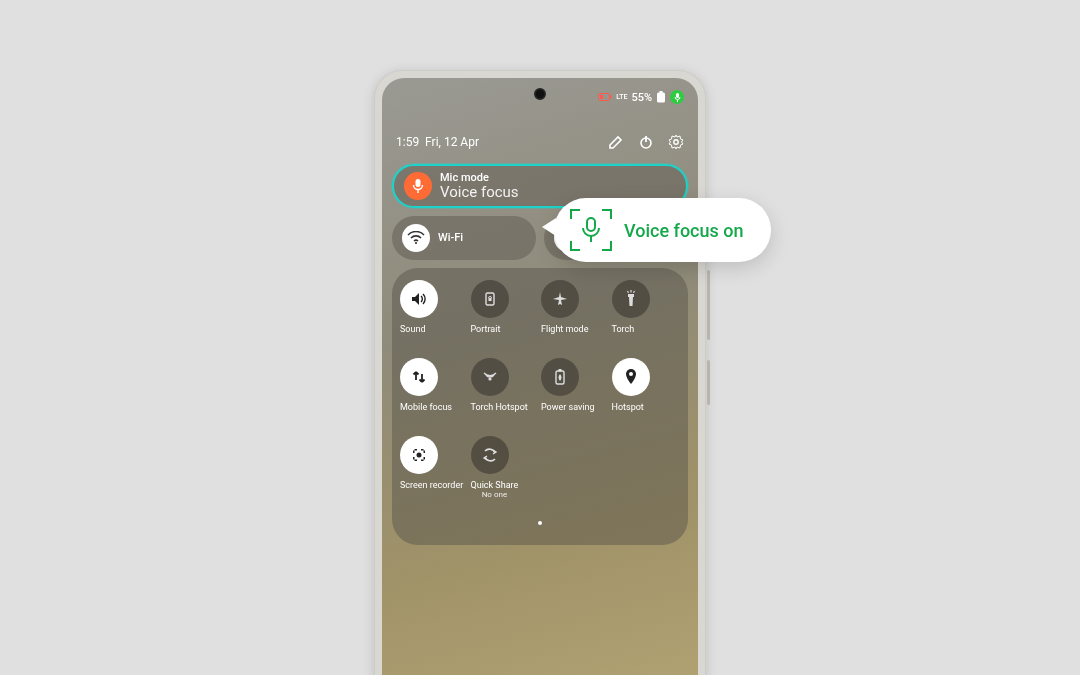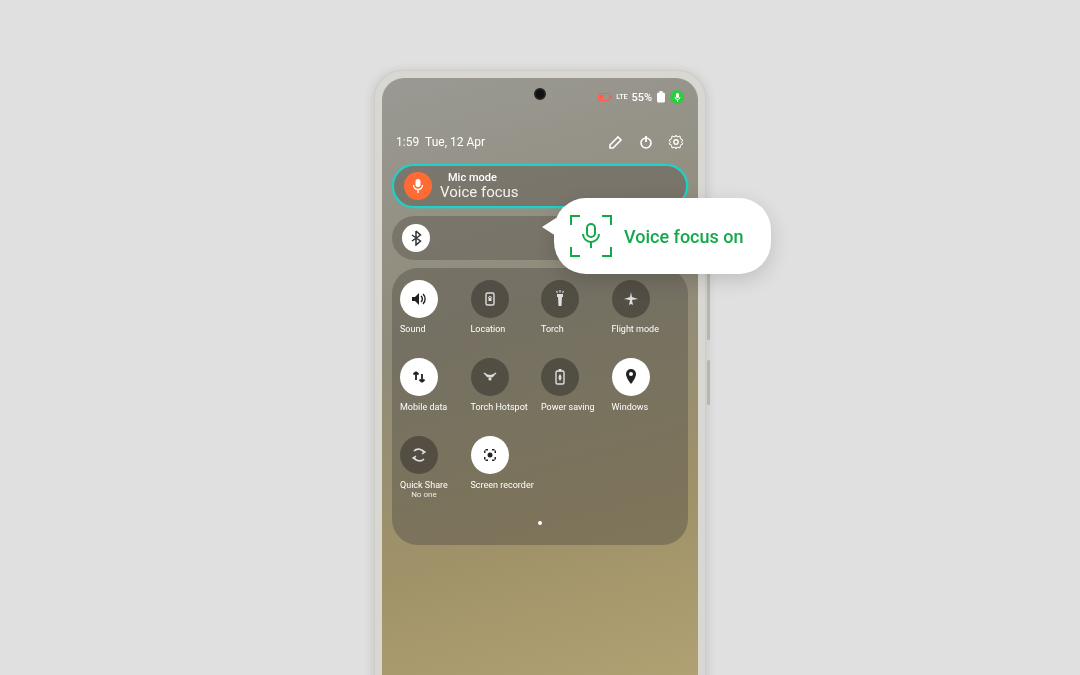--- a/index.html
+++ b/index.html
@@ -91,21 +91,21 @@
     box-shadow: 0 0 0 1px rgba(29,211,201,0.3);
   }
   .wide-tile .bubble {
     width: 28px; height: 28px; border-radius: 50%;
     background: #fff;
     display: flex; align-items: center; justify-content: center;
     flex-shrink: 0;
   }
   .wide-tile.mic .bubble { background: #ff6b35; }
   .wide-tile .labels { display:flex; flex-direction:column; line-height:1.1; }
-  .wide-tile .lbl1 { font-size: 11px; font-weight: 500; margin-left: 8px; }
+  .wide-tile .lbl1 { font-size: 11px; font-weight: 500; }
   .wide-tile .lbl2 { font-size: 15px; opacity: 0.9; }
 
   .grid-panel {
     background: rgba(90,85,75,0.5);
     border-radius: 26px;
     padding: 12px 8px 16px 8px;
   }
   .grid {
     display: grid;
     grid-template-columns: repeat(4, 1fr);
@@ -131,21 +131,21 @@
   .pager { text-align:center; margin-top:10px; }
   .pager .dot { display:inline-block; width:4px; height:4px; background:#fff; border-radius:50%; }
 
   
   .callout {
     position: absolute;
     left: 554px;
     top: 198px;
     background: #fff;
     border-radius: 32px;
-    height: 76px;
+    height: 64px;
     padding: 0 28px 0 16px;
     display: flex; align-items:center; gap: 12px;
     box-shadow: 0 6px 20px rgba(0,0,0,0.15);
     z-index: 50;
   }
   .callout .pointer {
     position: absolute;
     left: -12px; top: 20px;
     width: 0; height: 0;
     border-top: 9px solid transparent;
@@ -197,21 +197,21 @@
         <svg width="7" height="9" viewBox="0 0 7 9">
             <rect x="2" y="0" width="3" height="5" rx="1.5" fill="#fff"></rect>
             <path d="M1 4 a2.5 2.5 0 0 0 5 0" stroke="#fff" fill="none" stroke-width="1"></path>
             <line x1="3.5" y1="7" x2="3.5" y2="9" stroke="#fff"></line>
           </svg>
       </span>
     </div>
 
     <div class="panel-header">
       <div class="time-date">
-        <span>1:59</span>&nbsp;&nbsp;<span>Tue, 12 Apr</span>
+        <span>1:59</span>&nbsp;&nbsp;<span>Fri, 12 Apr</span>
       </div>
       <div class="hdr-icons">
         <span class="hdr-icon">
           <svg width="16" height="16" viewBox="0 0 16 16">
               <path d="M2 11 L10 3 L13 6 L5 14 L2 14 Z" fill="none" stroke="#fff" stroke-width="1.6"></path>
             </svg>
         </span>
         <span class="hdr-icon">
           <svg width="16" height="16" viewBox="0 0 16 16">
               <circle cx="8" cy="9" r="5" fill="none" stroke="#fff" stroke-width="1.6"></circle>
@@ -241,20 +241,33 @@
           <div class="labels">
             <span class="lbl1">Mic mode</span>
             <span class="lbl2">Voice focus</span>
           </div>
         </div>
       </div>
 
       <div class="wide-row">
         <div class="wide-tile">
           <div class="bubble">
+            <svg width="18" height="14" viewBox="0 0 18 14">
+                <path d="M1 4 a11 11 0 0 1 16 0" fill="none" stroke="#333" stroke-width="1.6"></path>
+                <path d="M4 7 a7 7 0 0 1 10 0" fill="none" stroke="#333" stroke-width="1.6"></path>
+                <path d="M7 10 a3 3 0 0 1 4 0" fill="none" stroke="#333" stroke-width="1.6"></path>
+                <circle cx="9" cy="12" r="1.1" fill="#333"></circle>
+              </svg>
+          </div>
+          <div class="labels">
+            <span class="lbl1">Wi-Fi</span>
+          </div>
+        </div>
+        <div class="wide-tile">
+          <div class="bubble">
             <svg width="12" height="16" viewBox="0 0 12 16">
                 <path d="M6 1 L6 15 L10.5 11 L2 5 M6 1 L10.5 5 L2 11" fill="none" stroke="#333" stroke-width="1.5"></path>
               </svg>
           </div>
         </div>
       </div>
 
       <div class="grid-panel">
         <div class="grid">
 
@@ -270,53 +283,53 @@
           </div>
 
           <div class="gtile">
             <div class="gcircle off">
               <svg width="14" height="18" viewBox="0 0 14 18">
                   <rect x="3" y="3" width="8" height="12" rx="1.5" fill="none" stroke="#ddd" stroke-width="1.4"></rect>
                   <rect x="5.5" y="8" width="3" height="3" fill="#ddd"></rect>
                   <path d="M5.5 8 a1.5 1.5 0 0 1 3 0" fill="none" stroke="#ddd" stroke-width="1"></path>
                 </svg>
             </div>
-            <div class="glabel">Location</div>
+            <div class="glabel">Portrait</div>
+          </div>
+
+          <div class="gtile">
+            <div class="gcircle off">
+              <svg width="18" height="18" viewBox="0 0 18 18">
+                  <path d="M9 2 L10 7 L16 9 L10 10 L11 15 L9 14 L7 15 L8 10 L2 9 L8 7 Z" fill="#ddd"></path>
+                </svg>
+            </div>
+            <div class="glabel"><span>Flight mode</span></div>
           </div>
 
           <div class="gtile">
             <div class="gcircle off">
               <svg width="12" height="18" viewBox="0 0 12 18">
                   <rect x="3" y="4" width="6" height="3" fill="#ddd"></rect>
                   <path d="M4 7 L4.5 16 L7.5 16 L8 7 Z" fill="#ddd"></path>
                   <line x1="6" y1="0" x2="6" y2="2.5" stroke="#ddd" stroke-width="1.2"></line>
                   <line x1="2.5" y1="1" x2="3.5" y2="2.8" stroke="#ddd" stroke-width="1.2"></line>
                   <line x1="9.5" y1="1" x2="8.5" y2="2.8" stroke="#ddd" stroke-width="1.2"></line>
                 </svg>
             </div>
             <div class="glabel">Torch</div>
           </div>
 
           <div class="gtile">
-            <div class="gcircle off">
-              <svg width="18" height="18" viewBox="0 0 18 18">
-                  <path d="M9 2 L10 7 L16 9 L10 10 L11 15 L9 14 L7 15 L8 10 L2 9 L8 7 Z" fill="#ddd"></path>
-                </svg>
-            </div>
-            <div class="glabel"><span>Flight mode</span></div>
-          </div>
-
-          <div class="gtile">
             <div class="gcircle on">
               <svg width="16" height="16" viewBox="0 0 16 16">
                   <path d="M5 3 L5 11 M5 3 L2.5 5.5 M5 3 L7.5 5.5" fill="none" stroke="#222" stroke-width="1.8"></path>
                   <path d="M11 13 L11 5 M11 13 L8.5 10.5 M11 13 L13.5 10.5" fill="none" stroke="#222" stroke-width="1.8"></path>
                 </svg>
             </div>
-            <div class="glabel"><span>Mobile data</span></div>
+            <div class="glabel"><span>Mobile focus</span></div>
           </div>
 
           <div class="gtile">
             <div class="gcircle off">
               <svg width="16" height="16" viewBox="0 0 16 16">
                   <circle cx="8" cy="10" r="1.6" fill="#ddd"></circle>
                   <path d="M4 12 a5 5 0 0 1 8 0" fill="none" stroke="#ddd" stroke-width="1.3" transform="rotate(180 8 9)"></path>
                   <path d="M2 13 a8 8 0 0 1 12 0" fill="none" stroke="#ddd" stroke-width="1.3" transform="rotate(180 8 8.5)"></path>
                 </svg>
             </div>
@@ -334,44 +347,44 @@
             <div class="glabel"><span>Power saving</span></div>
           </div>
 
           <div class="gtile">
             <div class="gcircle on">
               <svg width="14" height="18" viewBox="0 0 14 18">
                   <path d="M7 1 a5 5 0 0 1 5 5 c0 4 -5 10 -5 10 s-5 -6 -5 -10 a5 5 0 0 1 5 -5" fill="#222"></path>
                   <circle cx="7" cy="6" r="2" fill="#fff"></circle>
                 </svg>
             </div>
-            <div class="glabel">Windows</div>
-          </div>
-
+            <div class="glabel">Hotspot</div>
+          </div>
+
+
+          <div class="gtile">
+            <div class="gcircle on">
+              <svg width="18" height="18" viewBox="0 0 18 18">
+                  <path d="M3 3 h4 v1.5 h-4 z M3 3 v4 h1.5 v-4 z M15 3 h-4 v1.5 h4 z M15 3 v4 h-1.5 v-4 z M3 15 h4 v-1.5 h-4 z M3 15 v-4 h1.5 v4 z M15 15 h-4 v-1.5 h4 z M15 15 v-4 h-1.5 v4 z" fill="#222"></path>
+                  <circle cx="9" cy="9" r="2.5" fill="#222"></circle>
+                </svg>
+            </div>
+            <div class="glabel"><span>Screen recorder</span></div>
+          </div>
 
           <div class="gtile">
             <div class="gcircle off">
               <svg width="18" height="18" viewBox="0 0 18 18">
                   <path d="M4 5 a6 6 0 0 1 10 2" fill="none" stroke="#ddd" stroke-width="1.6"></path>
                   <path d="M14 13 a6 6 0 0 1 -10 -2" fill="none" stroke="#ddd" stroke-width="1.6"></path>
                   <path d="M12 4 L15 6 L12 8" fill="none" stroke="#ddd" stroke-width="1.4"></path>
                   <path d="M6 14 L3 12 L6 10" fill="none" stroke="#ddd" stroke-width="1.4"></path>
                 </svg>
             </div>
             <div class="glabel"><span>Quick Share</span><span class="gsub">No one</span></div>
-          </div>
-
-          <div class="gtile">
-            <div class="gcircle on">
-              <svg width="18" height="18" viewBox="0 0 18 18">
-                  <path d="M3 3 h4 v1.5 h-4 z M3 3 v4 h1.5 v-4 z M15 3 h-4 v1.5 h4 z M15 3 v4 h-1.5 v-4 z M3 15 h4 v-1.5 h-4 z M3 15 v-4 h1.5 v4 z M15 15 h-4 v-1.5 h4 z M15 15 v-4 h-1.5 v4 z" fill="#222"></path>
-                  <circle cx="9" cy="9" r="2.5" fill="#222"></circle>
-                </svg>
-            </div>
-            <div class="glabel"><span>Screen recorder</span></div>
           </div>
 
 
         </div>
         <div class="pager"><span class="dot"></span></div>
       </div>
     </div>
 
   </div>
 </div>

